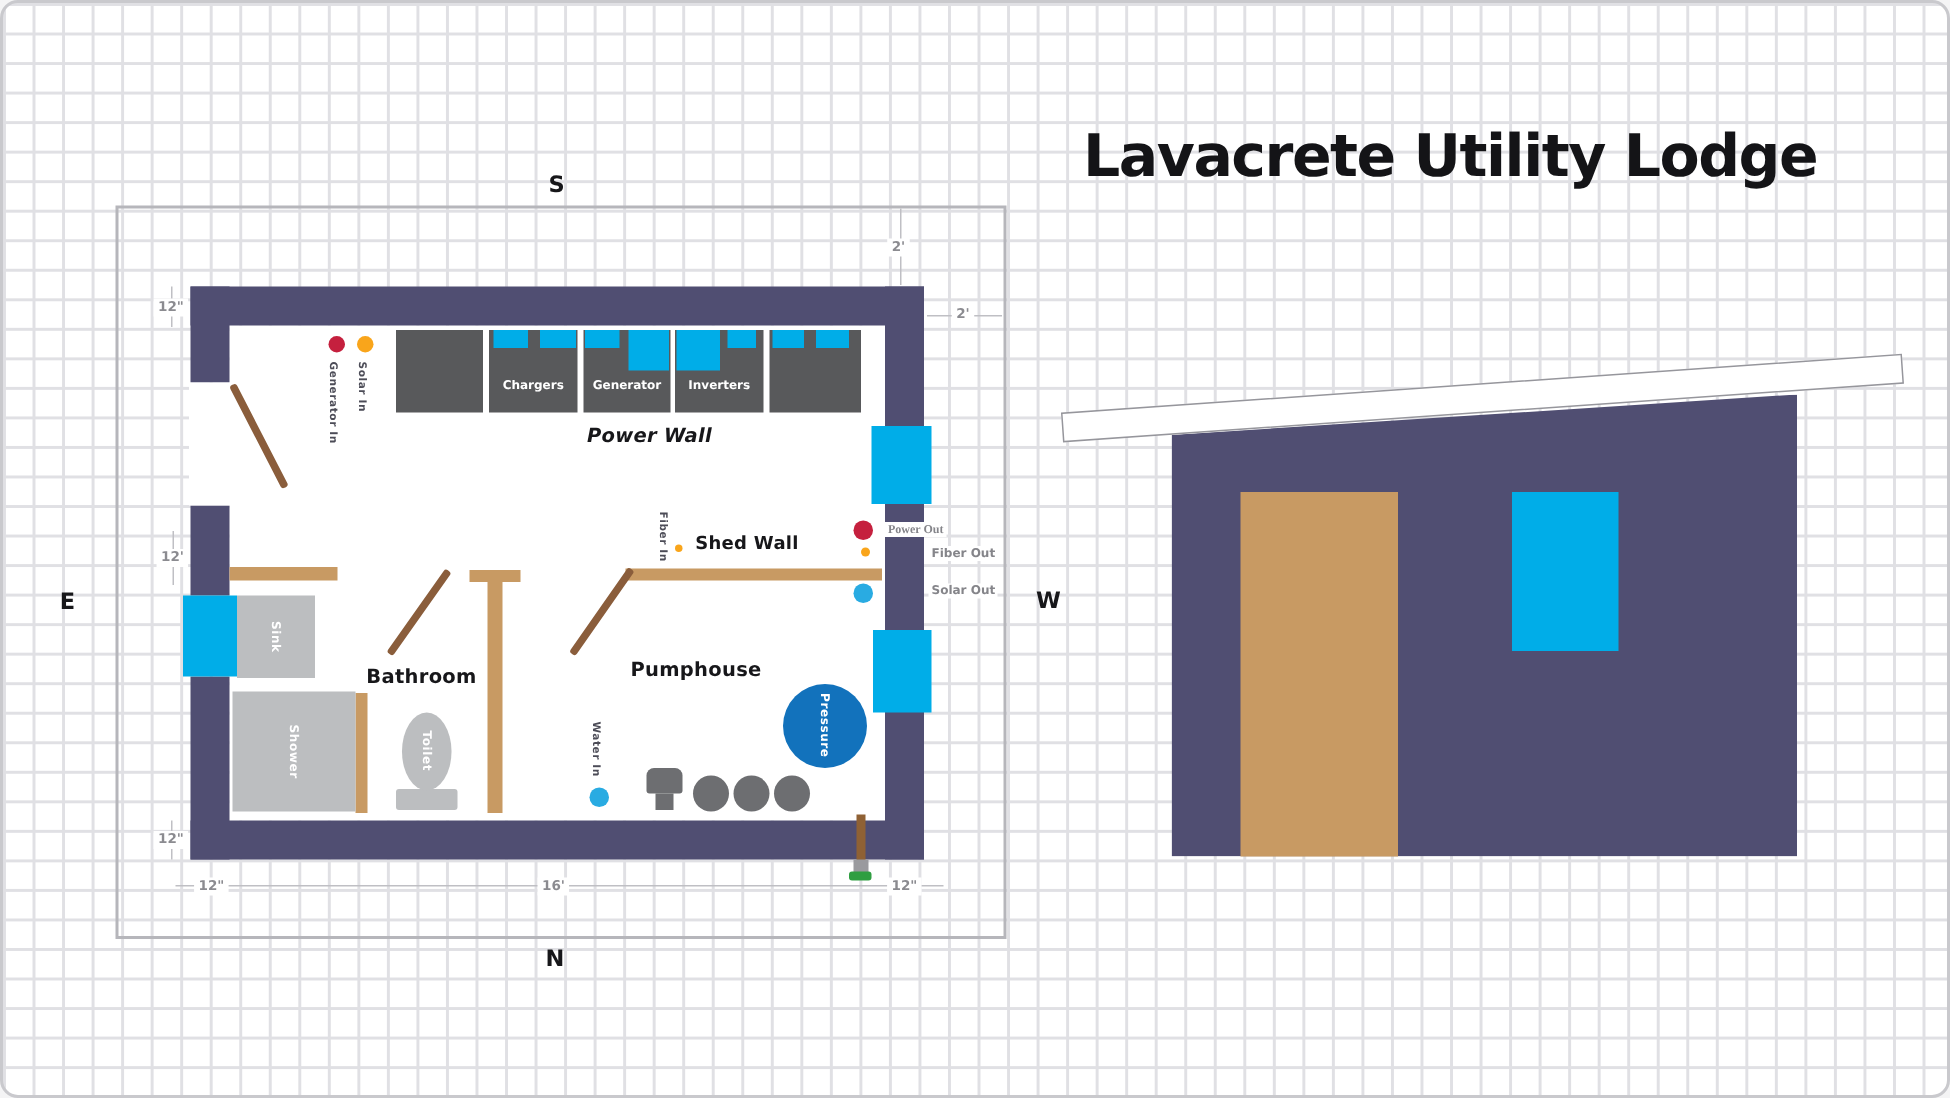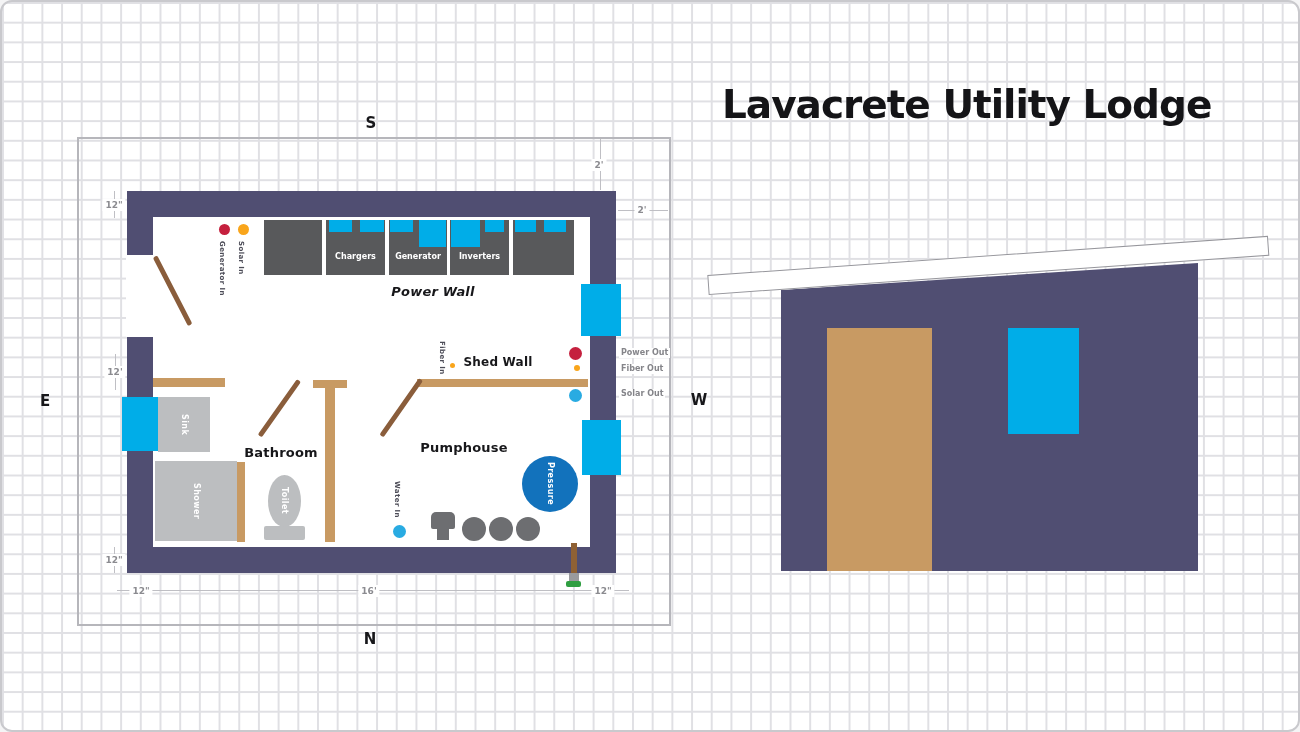--- a/index.html
+++ b/index.html
@@ -116,21 +116,21 @@
   <div class="a dot dot-red" style="left:567px;top:345px;width:13px;height:13px;"></div>
   <div class="a dot dot-orange" style="left:572px;top:363px;width:6px;height:6px;"></div>
   <div class="a dot dot-blue" style="left:567px;top:387px;width:13px;height:13px;"></div>
   <div class="a dot dot-blue" style="left:391px;top:523px;width:13px;height:13px;"></div>
 
   <div class="a vin" style="left:216px;top:239px;">Generator In</div>
   <div class="a vin" style="left:235px;top:239px;">Solar In</div>
   <div class="a vin" style="left:436px;top:339px;">Fiber In</div>
   <div class="a vin" style="left:391px;top:479px;">Water In</div>
 
-  <div class="a outlbl" style="left:617px;top:346px;">Power Out</div>
+  <div class="a outlbl" style="left:588px;top:346px;font-family:Liberation Serif, serif;">Power Out</div>
   <div class="a outlbl" style="left:617px;top:362px;">Fiber Out</div>
   <div class="a outlbl" style="left:617px;top:387px;">Solar Out</div>
 
   <div class="a room-label" style="left:431px;top:289px;font-style:italic;">Power Wall</div>
   <div class="a room-label" style="left:496px;top:360px;font-size:12px;">Shed Wall</div>
   <div class="a room-label" style="left:279px;top:450px;">Bathroom</div>
   <div class="a room-label" style="left:462px;top:445px;">Pumphouse</div>
 
   <div class="a compass" style="left:369px;top:121px;">S</div>
   <div class="a compass" style="left:368px;top:637px;">N</div>

